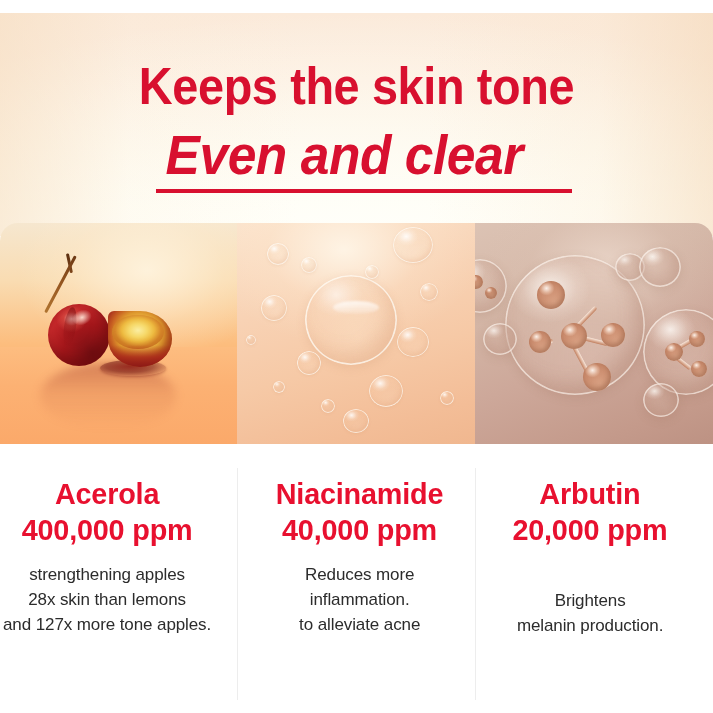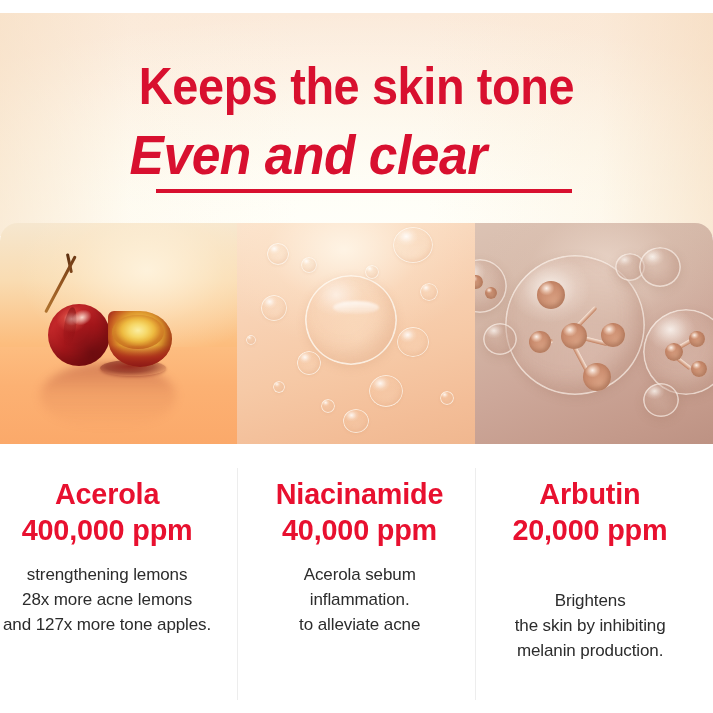--- a/index.html
+++ b/index.html
@@ -25,21 +25,21 @@
     position:absolute;left:0;top:0;width:713px;text-align:center;
     color:#d8102f;
   }
   .hl1{
     position:absolute;left:0;top:44px;width:713px;
     font-size:52px;line-height:58px;font-weight:700;
     letter-spacing:-0.4px;
     transform:scaleX(0.90);
     white-space:nowrap;
   }
-  .hl2wrap{position:absolute;left:0;top:110px;width:616px;}
+  .hl2wrap{position:absolute;left:0;top:110px;width:616px;padding-left:36px;}
   .hl2{
     display:inline-block;
     font-size:56px;line-height:64px;font-weight:700;font-style:italic;
     letter-spacing:-0.5px;
     transform:scaleX(0.92);
     white-space:nowrap;
   }
   .hl-underline{
     position:absolute;left:156px;top:176px;width:416px;height:4px;
     background:#d8102f;
@@ -314,42 +314,41 @@
     </div>
 
   </div>
 
   <div class="cols">
 
     <div class="col c1">
       <div class="ing-name">Acerola</div>
       <div class="ing-ppm">400,000 ppm</div>
       <div class="ing-desc desc-4">
-        <span class="ln">strengthening lemons</span>
-        <span class="ln">28x more acne lemons</span>
+        <span class="ln">strengthening apples</span>
+        <span class="ln">28x skin than lemons</span>
         <span class="ln">and 127x more tone apples.</span>
       </div>
     </div>
 
     <div class="col c2">
       <div class="ing-name">Niacinamide</div>
       <div class="ing-ppm">40,000 ppm</div>
       <div class="ing-desc desc-4">
-        <span class="ln">Acerola sebum</span>
+        <span class="ln">Reduces more</span>
         <span class="ln">inflammation.</span>
         <span class="ln">to alleviate acne</span>
       </div>
     </div>
 
     <div class="col c3">
       <div class="ing-name">Arbutin</div>
       <div class="ing-ppm">20,000 ppm</div>
       <div class="ing-desc desc-3">
         <span class="ln">Brightens</span>
-        <span class="ln">the skin by inhibiting</span>
         <span class="ln">melanin production.</span>
       </div>
     </div>
 
     <div class="divider d1"></div>
     <div class="divider d2"></div>
   </div>
 
 </div>
 

